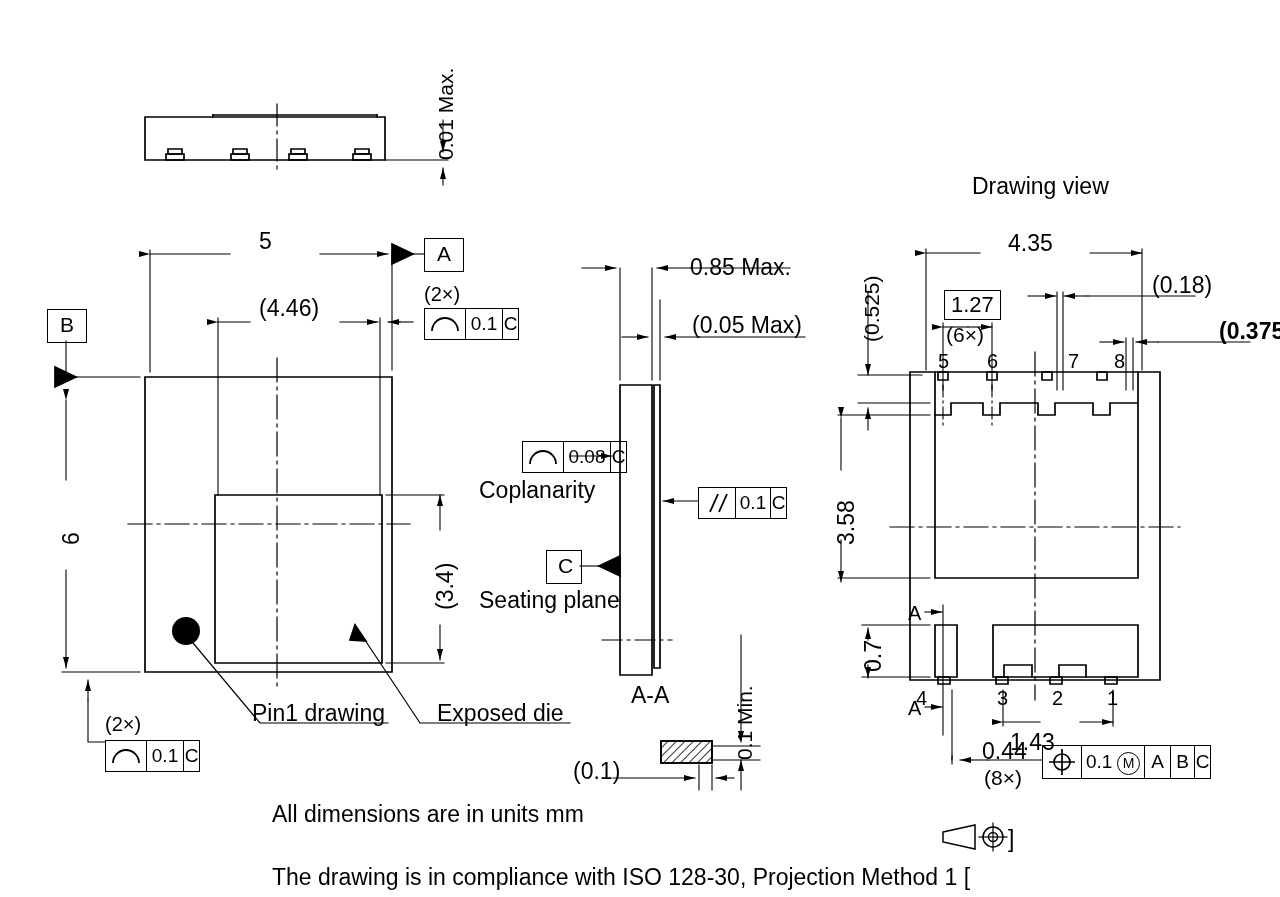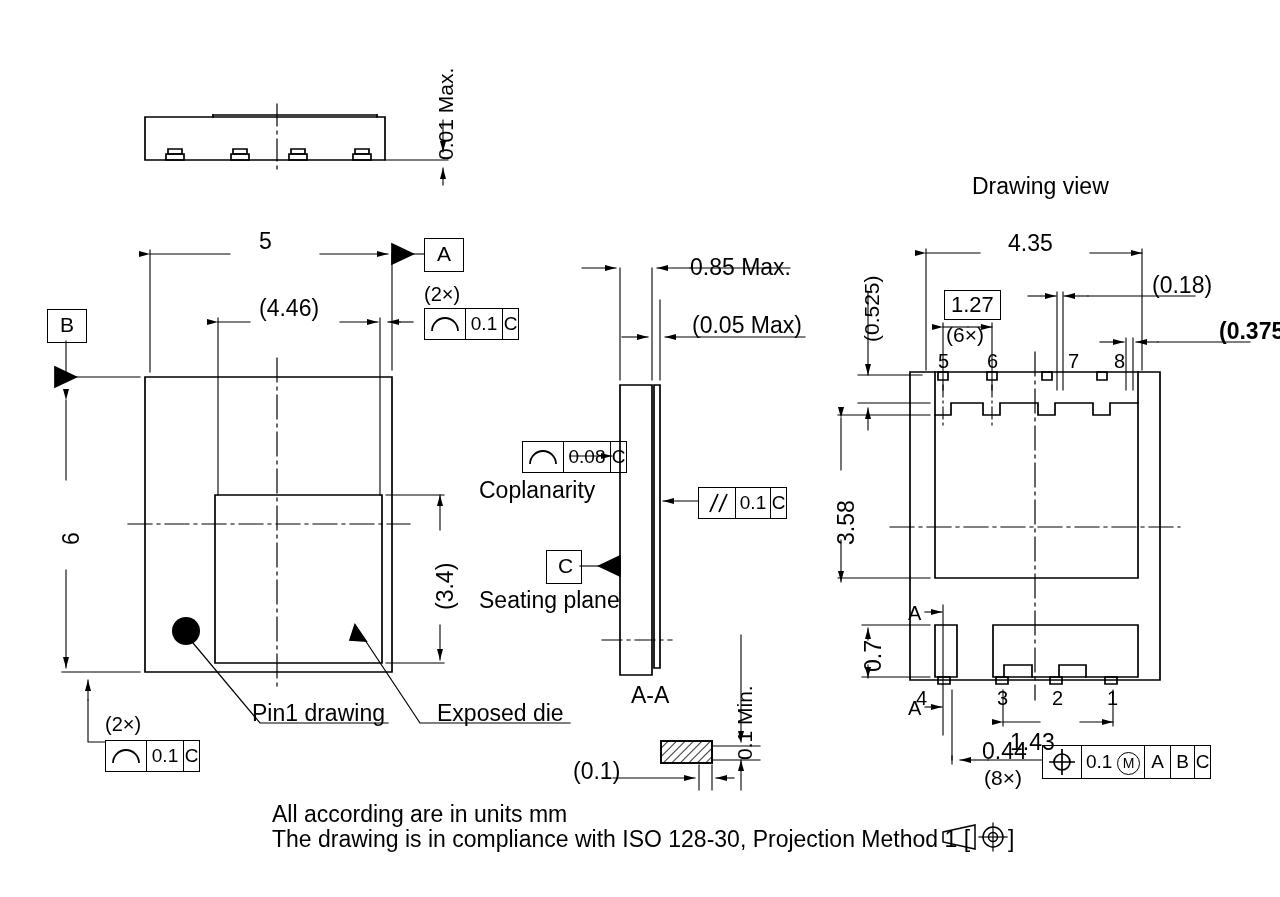--- a/index.html
+++ b/index.html
@@ -416,17 +416,17 @@
   </div>
   <div style="width:62px;height:32px;border:1.6px solid #000;border-right:none;position:relative;">
     <span style="position:absolute;left:4px;top:5px;font-size:19px;">0.1</span>
     <span style="position:absolute;left:35px;top:6px;width:21px;height:21px;border:1.6px solid #000;border-radius:50%;font-size:14px;text-align:center;line-height:21px;">M</span>
   </div>
   <div style="width:25px;height:32px;border:1.6px solid #000;border-right:none;font-size:19px;text-align:center;line-height:32px;">A</div>
   <div style="width:23px;height:32px;border:1.6px solid #000;border-right:none;font-size:19px;text-align:center;line-height:32px;">B</div>
   <div style="width:15px;height:32px;border:1.6px solid #000;font-size:19px;text-align:center;line-height:32px;overflow:hidden;">C</div>
 </div>
 
-<div class="txt t24" style="left:272px;top:801px;">All according are in units mm</div>
-<div class="txt t24" style="left:272px;top:826px;">The drawing is in compliance with ISO 128-30, Projection Method 1 [</div>
+<div class="txt t24" style="left:272px;top:801px;">All dimensions are in units mm</div>
+<div class="txt t24" style="left:272px;top:864px;">The drawing is in compliance with ISO 128-30, Projection Method 1 [</div>
 <div class="txt t24" style="left:1008px;top:826px;">]</div>
 
 </div>
 
 </body></html>

